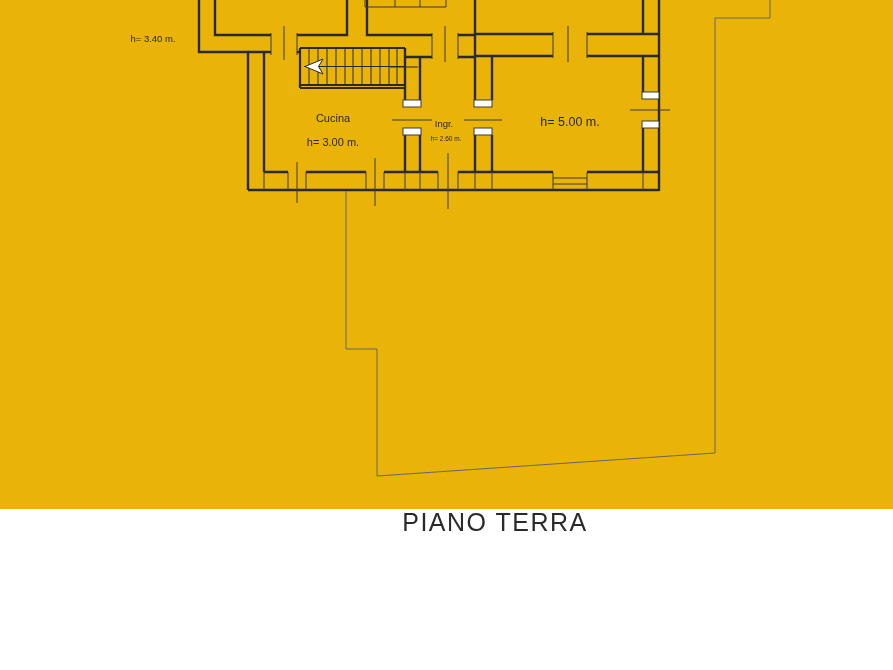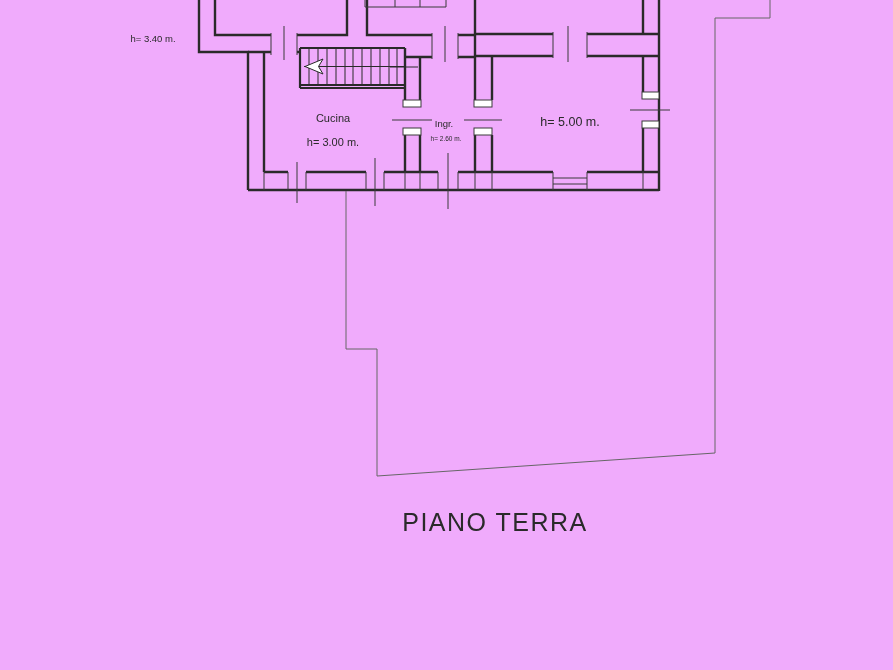--- a/index.html
+++ b/index.html
@@ -7,22 +7,22 @@
     padding: 0;
     background: #ffffff;
     width: 893px;
     height: 670px;
     overflow: hidden;
     font-family: "Liberation Sans", sans-serif;
   }
   .canvas {
     position: relative;
     width: 893px;
-    height: 670px;
-    background: #f0abfc;
+    height: 509px;
+    background: #eab308;
   }
   svg { display: block; }
   text {
     font-family: "Liberation Sans", sans-serif;
     fill: #2a2a2a;
   }
 </style>
 </head>
 <body>
 

